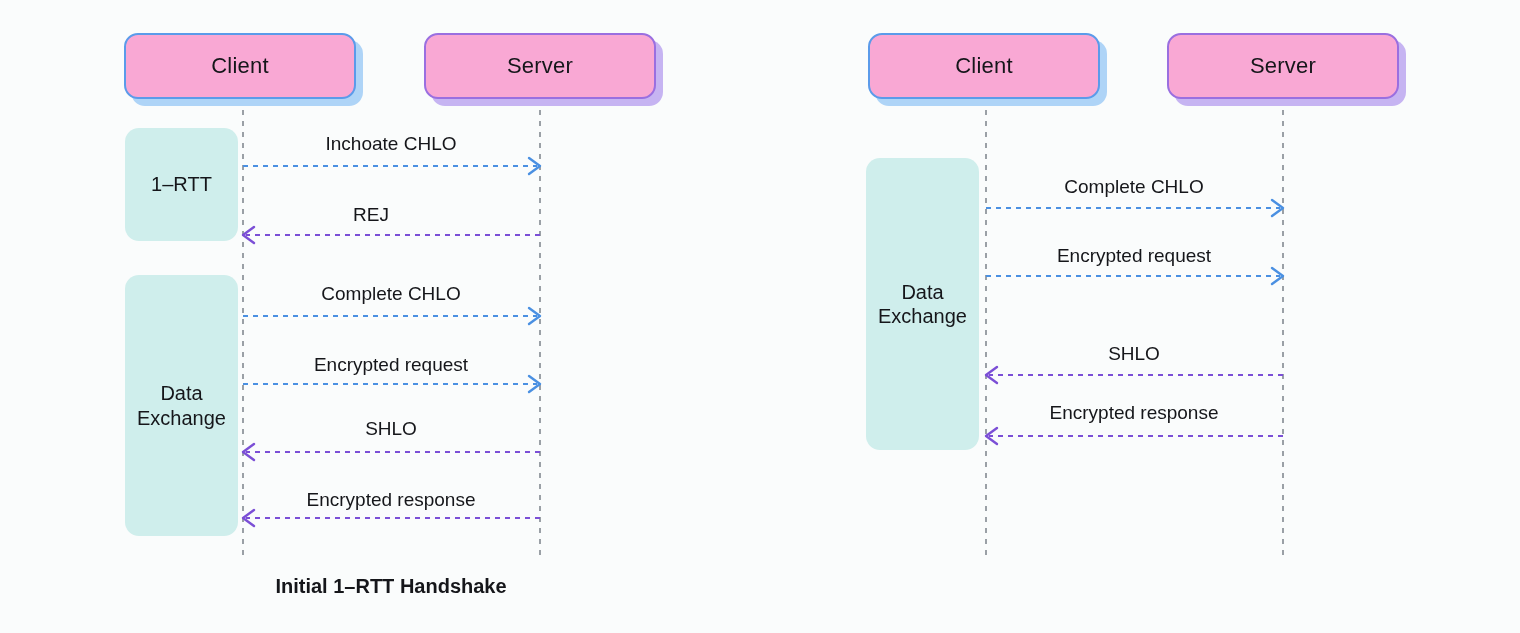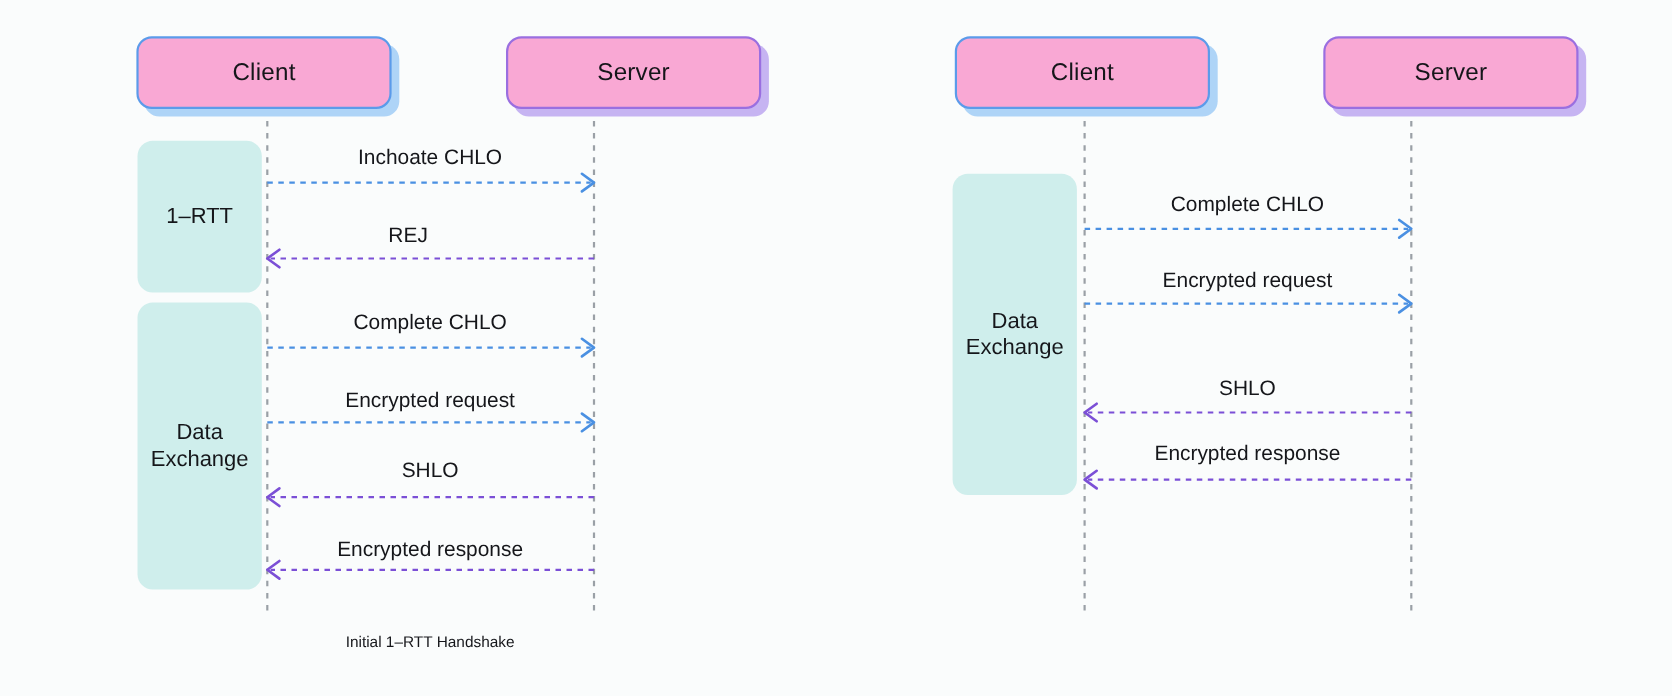--- a/index.html
+++ b/index.html
@@ -46,21 +46,20 @@
     letter-spacing: 0.2px;
     line-height: 1;
   }
   .node-box.client {
     border: 2px solid #5b9bea;
     box-shadow: 7px 7px 0 0 #aed4f7;
   }
   .node-box.server {
     border: 2px solid #9a6fe0;
     box-shadow: 7px 7px 0 0 #c6b4f2;
-    margin-left: 36px;
   }
   
   .phase-box {
     position: absolute;
     box-sizing: border-box;
     background: #cfeeec;
     border-radius: 14px;
     display: flex;
     align-items: center;
     justify-content: center;
@@ -79,22 +78,22 @@
     color: #15161a;
     text-align: center;
     white-space: nowrap;
     transform: translate(-50%, -100%);
     z-index: 4;
     line-height: 1;
   }
   
   .caption {
     position: absolute;
-    font-size: 14px;
-    font-weight: normal;
+    font-size: 20px;
+    font-weight: bold;
     color: #15161a;
     text-align: center;
     white-space: nowrap;
     transform: translateX(-50%);
     z-index: 4;
     line-height: 1;
   }
 </style>
 </head>
 <body>
@@ -139,21 +138,21 @@
       </g>
       <g>
         <line x1="1283" y1="375" x2="989" y2="375" stroke="#7b4fd6" stroke-width="2" stroke-dasharray="5 5" stroke-linecap="butt"></line>
         <path d="M 997 367 L 986 375 L 997 383" fill="none" stroke="#7b4fd6" stroke-width="2.4" stroke-linecap="round" stroke-linejoin="round"></path>
       </g>
       <g>
         <line x1="1283" y1="436" x2="989" y2="436" stroke="#7b4fd6" stroke-width="2" stroke-dasharray="5 5" stroke-linecap="butt"></line>
         <path d="M 997 428 L 986 436 L 997 444" fill="none" stroke="#7b4fd6" stroke-width="2.4" stroke-linecap="round" stroke-linejoin="round"></path>
       </g>
     </svg>
-<div class="phase-box" style="left: 125px; top: 128px; width: 113px; height: 138px; background: rgb(207, 238, 236);">
+<div class="phase-box" style="left: 125px; top: 128px; width: 113px; height: 113px; background: rgb(207, 238, 236);">
       <span class="phase-label">1–RTT</span>
     </div>
     <div class="phase-box" style="left: 125px; top: 275px; width: 113px; height: 261px; background: rgb(207, 238, 236);">
       <span class="phase-label">Data<br>Exchange</span>
     </div>
     <div class="node-box client" style="left: 124px; top: 33px; width: 232px; height: 66px;">
       <span class="node-label">Client</span>
     </div>
     <div class="node-box server" style="left: 424px; top: 33px; width: 232px; height: 66px;">
       <span class="node-label">Server</span>

